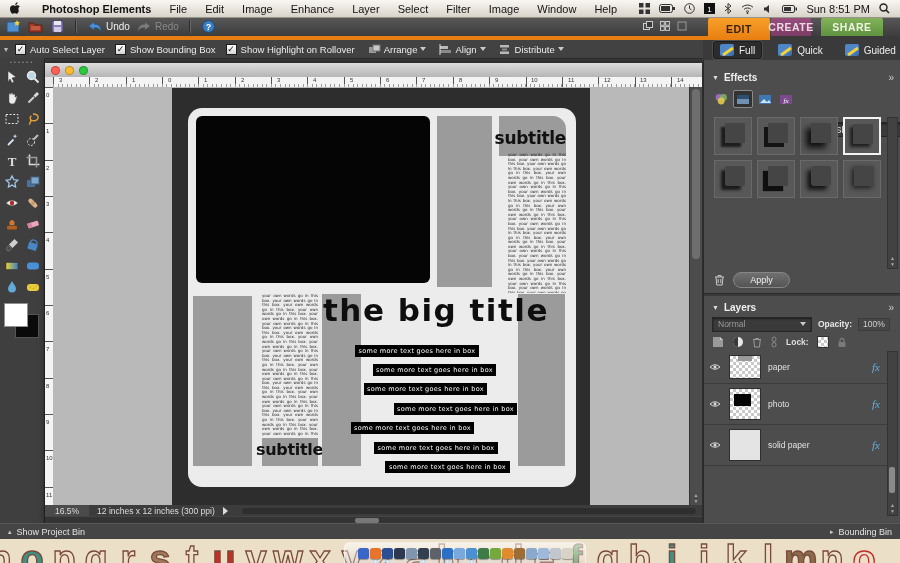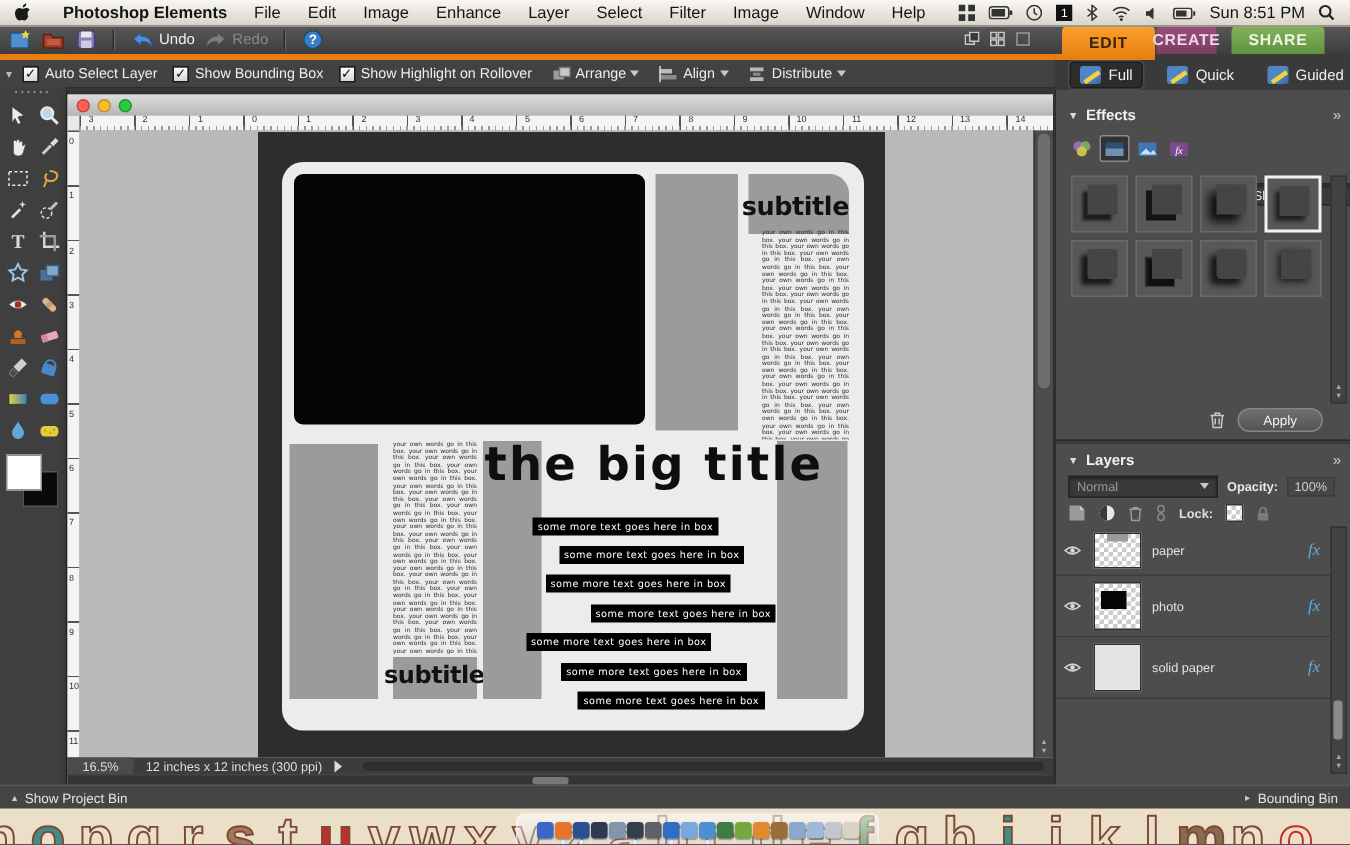--- a/index.html
+++ b/index.html
@@ -145,21 +145,21 @@
   .thumb:nth-child(1) .sq{box-shadow:-4px 4px 2px #1d1d1d;}
   .thumb:nth-child(2) .sq{box-shadow:-4px 4px 0 #141414;}
   .thumb:nth-child(3) .sq{box-shadow:-5px 5px 6px #101010;}
   .thumb:nth-child(4){border:2px solid #f2f2f2;}
   .thumb:nth-child(4) .sq{box-shadow:-3px 3px 3px #202020;}
   .thumb:nth-child(5) .sq{box-shadow:-4px 4px 3px #1a1a1a;border-radius:2px;}
   .thumb:nth-child(6) .sq{box-shadow:-5px 5px 1px #0f0f0f;}
   .thumb:nth-child(7) .sq{box-shadow:-4px 4px 4px #171717;border-radius:3px;}
   .thumb:nth-child(8) .sq{box-shadow:-2px 2px 5px #1e1e1e;}
   .fx-scroll{position:absolute;top:57px;right:2px;width:9px;height:150px;background:#424242;border:1px solid #333;}
-  .applyrow{position:absolute;top:212px;left:10px;right:0;height:16px;display:flex;align-items:center;justify-content:flex-end;gap:8px;padding-right:18px;}
+  .applyrow{position:absolute;top:212px;left:10px;right:0;height:16px;display:flex;align-items:center;gap:8px;padding-right:18px;}
   .apply-btn{width:55px;height:14px;border-radius:8px;background:linear-gradient(#707070,#545454);
     border:1px solid #868686;color:#f0f0f0;font-size:9px;display:flex;align-items:center;justify-content:center;}
   .pan-div{position:absolute;top:233px;left:0;right:0;height:2px;background:#3a3a3a;border-top:1px solid #2b2b2b;}
 
   .ly-head{top:240px;}
   .ly-blendrow{position:absolute;top:257px;left:8px;right:6px;height:14px;display:flex;align-items:center;gap:6px;}
   .ly-blend{width:88px;height:13px;color:#9a9a9a;}
   .ly-oplabel{font-size:8.5px;font-weight:bold;color:#e8e8e8;}
   .ly-opval{font-size:8.5px;color:#cfcfcf;border:1px solid #3c3c3c;padding:0 4px;height:11px;line-height:11px;background:#474747;}
   .ly-iconrow{position:absolute;top:275px;left:8px;right:6px;height:14px;display:flex;align-items:center;gap:8px;

